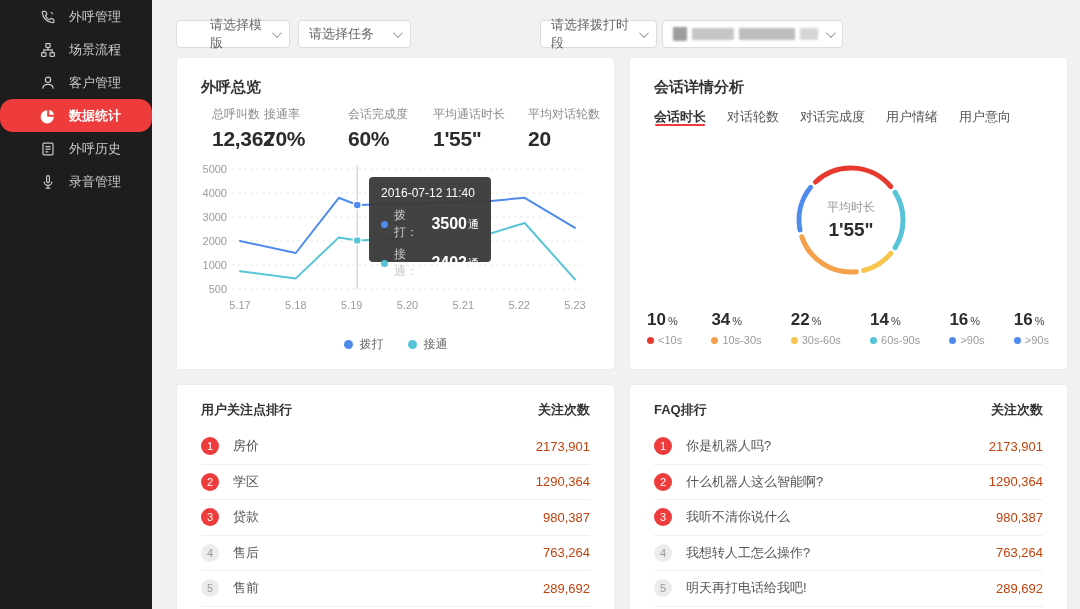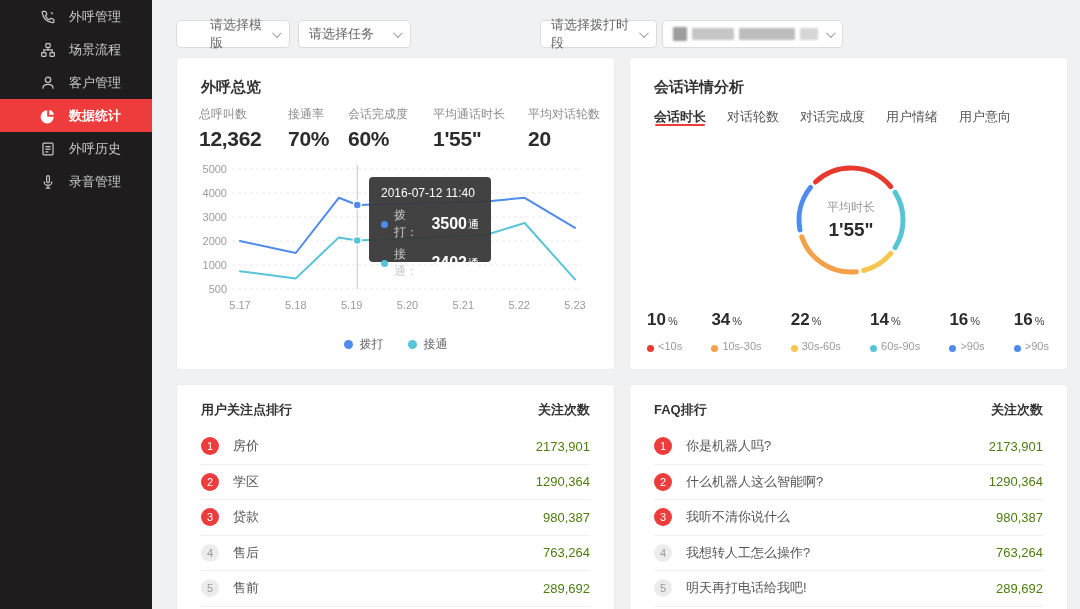--- a/index.html
+++ b/index.html
@@ -4,21 +4,21 @@
 <style>
   * { margin:0; padding:0; box-sizing:border-box; }
   html,body { background:#e9eaec; }
   body { font-family:"Liberation Sans","DejaVu Sans",sans-serif; }
   .stage { position:relative; width:1080px; height:609px; overflow:hidden; background:#f0f1f2; }
 
   
   .sidebar { position:absolute; left:0; top:0; width:152px; height:609px; background:#1e1c1d; z-index:5; }
   .side-item { display:flex; align-items:center; height:33px; padding-left:40px; color:#c9c9c9; font-size:13px; cursor:pointer; }
   .side-item .icn { width:16px; height:16px; margin-right:13px; display:flex; align-items:center; justify-content:center; }
-  .side-item.active { background:#ee3b3b; color:#fff; font-weight:bold; }
+  .side-item.active { background:#ee3b3b; color:#fff; font-weight:bold;border-radius:13px; }
   .side-item svg { display:block; }
 
   
   .select { position:absolute; top:20px; height:28px; background:#fff; border:1px solid #dcdcdc; border-radius:4px;
             display:flex; align-items:center; padding:0 10px; font-size:13px; color:#666; cursor:pointer; }
   .select .grow { flex:1; }
   .chev { width:7px; height:7px; border-right:1.4px solid #999; border-bottom:1.4px solid #999;
           transform:rotate(45deg) translateY(-2px); margin-left:8px; flex:none; }
   .redact { display:flex; align-items:center; gap:5px; filter:blur(1.3px); }
   .redact i { display:block; border-radius:1px; }
@@ -59,34 +59,34 @@
   .tab { font-size:13px; color:#555; margin-right:21px; position:relative; cursor:pointer; }
   .tab.active { color:#333; font-weight:bold; }
   .tab.active::after { content:""; position:absolute; left:1px; right:1px; bottom:0; height:2.5px; background:#ee3b3b; border-radius:2px; }
   .donut-box { position:absolute; left:161px; top:102px; width:120px; height:120px; }
   .donut-center { position:absolute; inset:0; display:flex; flex-direction:column; align-items:center; justify-content:center; }
   .dc-lbl { font-size:12px; color:#999; }
   .dc-val { font-size:19px; font-weight:bold; color:#2c2c2c; margin-top:3px; }
   .dstats { position:absolute; left:17px; right:18px; top:252px; display:flex; justify-content:space-between; }
   .dstat .dv { font-size:17px; font-weight:bold; color:#2c2c2c; }
   .dstat .du { font-size:11px; font-weight:normal; color:#444; margin-left:2px; }
-  .dlabel { display:flex; align-items:flex-end; margin-top:10px; }
+  .dlabel { display:flex; align-items:center; margin-top:4px; }
   .ddot { width:7px; height:7px; border-radius:50%; margin-right:4px; }
   .dtxt { font-size:11px; color:#9a9a9a; }
 
   
   .rank-head { position:absolute; left:24px; right:24px; top:16px; display:flex; justify-content:space-between; }
   .rank-head span { font-size:13px; font-weight:bold; color:#333; }
   .rank-rows { position:absolute; left:24px; right:24px; top:44px; }
   .rank-row { height:35.5px; display:flex; align-items:center; border-bottom:1px solid #f0f0f0; }
   .badge { width:18px; height:18px; border-radius:50%; background:#ececec; color:#9a9a9a; font-size:11px;
            display:flex; align-items:center; justify-content:center; flex:none; }
   .badge.hot { background:#ee3b3b; color:#fff; }
   .rank-lbl { font-size:13px; color:#555; margin-left:14px; }
-  .rank-val { font-size:13px; color:#4d7c0f; margin-left:auto; }
+  .rank-val { font-size:13px; color:#c2410c; margin-left:auto; }
 </style>
 </head>
 <body>
 
 <div class="stage">
 
   <aside class="sidebar">
     <div class="side-item">
       <span class="icn">
         <svg width="16" height="16" viewBox="0 0 16 16">
@@ -171,25 +171,25 @@
         <i class="rd1"></i>
         <i class="rd2"></i>
         <i class="rd3"></i>
       </span>
     <span class="chev"></span>
   </div>
 
   <section class="card" id="card-overview">
     <h2 class="card-title">外呼总览</h2>
 
-    <div class="stat" style="left:22px;">
+    <div class="stat" style="left:35px;">
       <div class="lbl">总呼叫数</div>
       <div class="val">12,362</div>
     </div>
-    <div class="stat" style="left:111px;">
+    <div class="stat" style="left:87px;">
       <div class="lbl">接通率</div>
       <div class="val">70%</div>
     </div>
     <div class="stat" style="left:171px;">
       <div class="lbl">会话完成度</div>
       <div class="val">60%</div>
     </div>
     <div class="stat" style="left:256px;">
       <div class="lbl">平均通话时长</div>
       <div class="val">1'55"</div>

